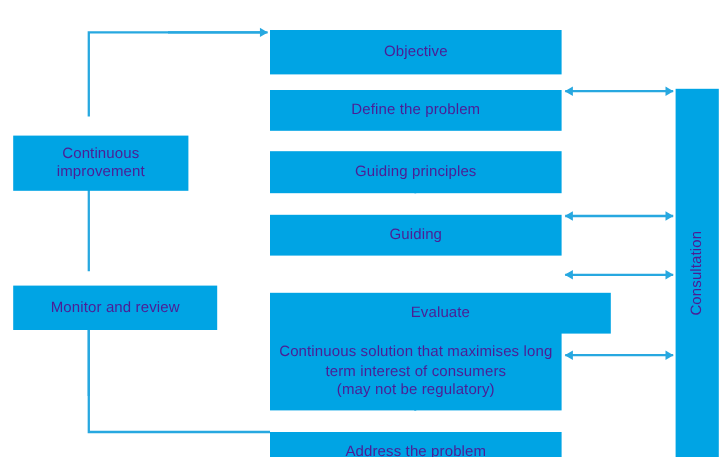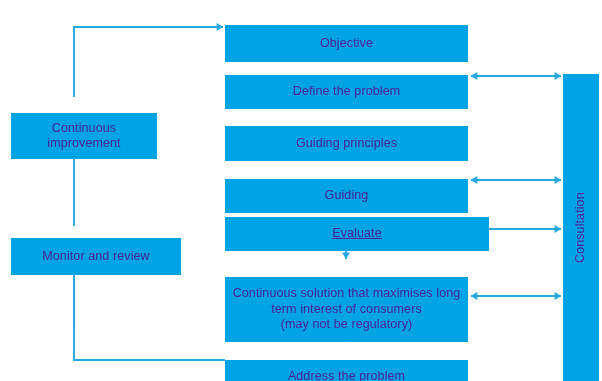--- a/index.html
+++ b/index.html
@@ -100,21 +100,21 @@
   </div>
 
   <div class="node" style="left:225px; top:59px; width:243px; height:34px;">
     <span>Define the problem</span>
   </div>
 
   <div class="node" style="left:225px; top:163px; width:243px; height:34px;">
     <span>Guiding</span>
   </div>
 
-  <div class="node" style="left:225px; top:201px; width:264px; height:34px;text-decoration:underline;">
+  <div class="node" style="left:225px; top:228px; width:284px; height:34px;">
     <span>Evaluate</span>
   </div>
 
   <div class="node" style="left:225px; top:261px; width:243px; height:65px;">
     <span>Continuous solution that maximises long
 term interest of consumers
 (may not be regulatory)</span>
   </div>
 
   <div class="node" style="left:225px; top:344px; width:243px; height:34px;">

